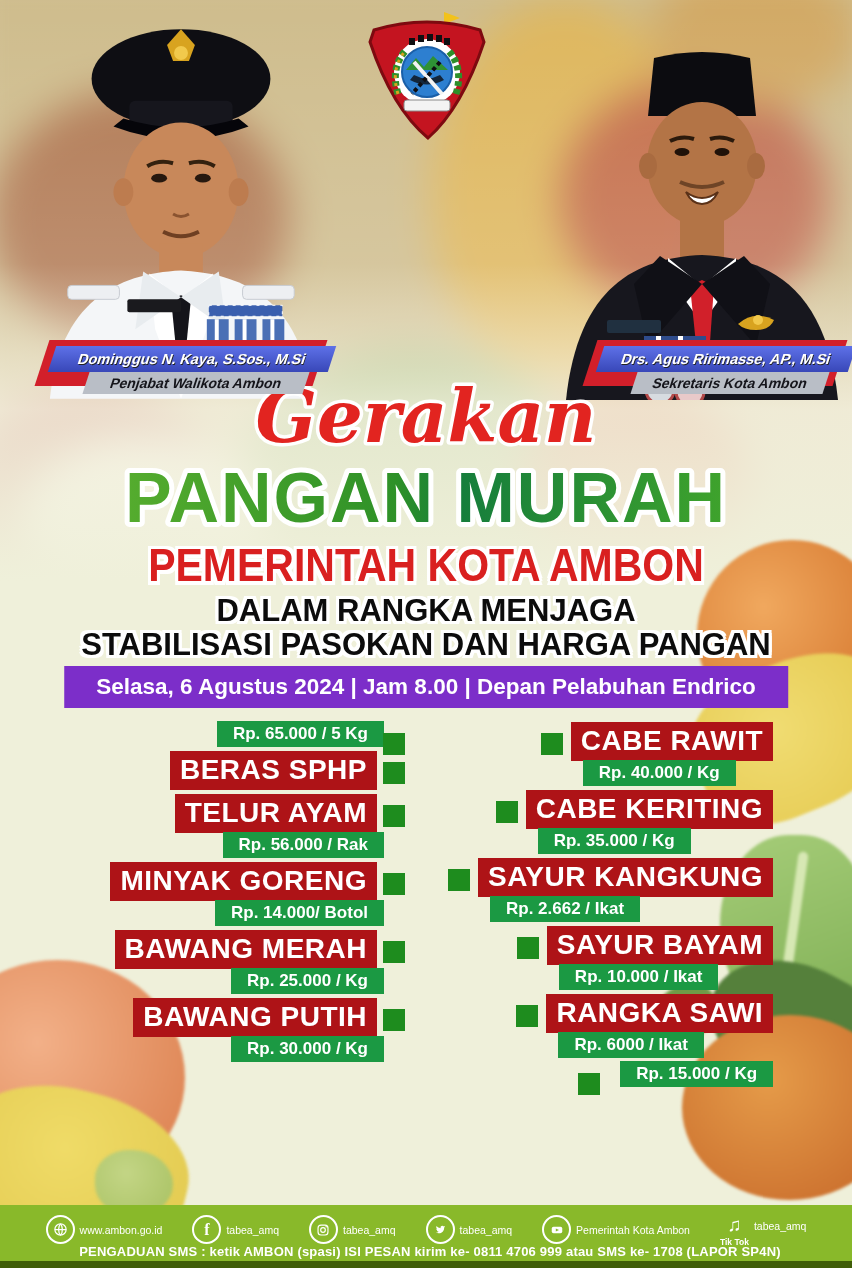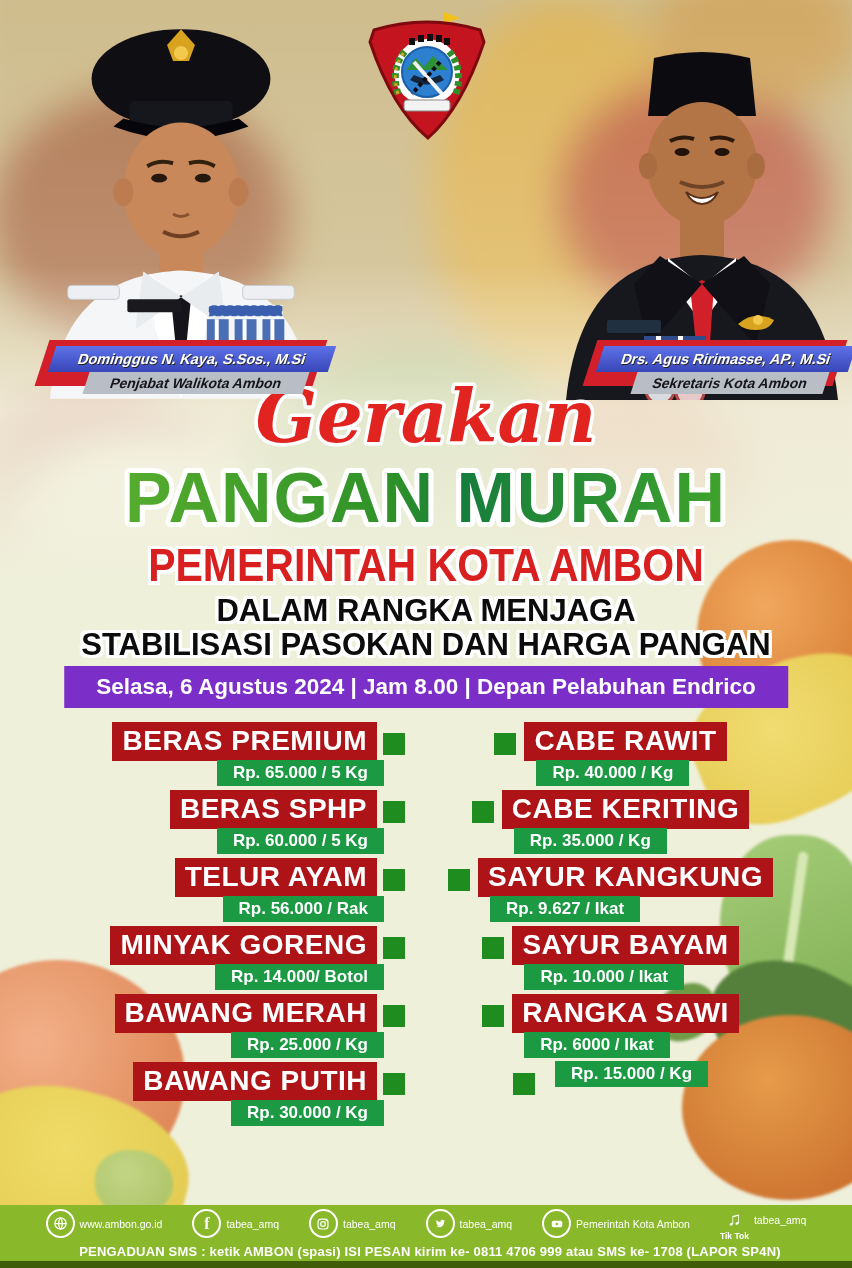--- a/index.html
+++ b/index.html
@@ -79,37 +79,37 @@
                 -3px 0 0 #fff,3px 0 0 #fff,0 -3px 0 #fff,0 3px 0 #fff;}
   .h-sub1{top:594px;} .h-sub2{top:628px;}
 
   .banner{position:absolute;top:666px;left:50%;transform:translateX(-50%);z-index:3;
     background:#7C2EC9;color:#fff;font-weight:700;font-size:22.5px;white-space:nowrap;
     padding:8px 32px;}
 
   
   .col{position:absolute;top:722px;display:flex;flex-direction:column;z-index:3;}
   .col-left{right:475px;align-items:flex-end;}
-  .col-right{left:478px;align-items:center;}
+  .col-right{left:478px;align-items:flex-end;}
   .p-row{position:relative;display:flex;flex-direction:column;margin-bottom:4px;}
   .col-left .p-row{align-items:flex-end;}
   .col-right .p-row{align-items:flex-start;}
   .item-box{background:#AE1317;color:#fff;font-weight:800;font-size:28px;line-height:1;
     padding:5px 10px 6px;letter-spacing:.5px;white-space:nowrap;}
   .price-box{background:#1B9943;color:#fff;font-weight:700;font-size:17px;line-height:1;
     padding:4px 16px 5px;margin-top:-1px;white-space:nowrap;}
   .col-left .price-box{margin-right:-7px;}
   .col-right .price-box{margin-left:12px;}
   .bullet{position:absolute;top:11px;width:22px;height:22px;background:#1E8C1E;}
   .col-left .bullet{right:-28px;}
   .col-right .bullet{left:-30px;}
 
   
   .footer{position:absolute;left:0;right:0;bottom:0;height:63px;background:#89B92A;z-index:5;}
-  .social{display:flex;justify-content:center;align-items:flex-start;gap:30px;padding-top:4px;}
+  .social{display:flex;justify-content:center;align-items:flex-start;gap:30px;padding-top:10px;}
   .soc{display:flex;align-items:center;gap:5px;color:#fff;}
   .circ{width:25px;height:25px;border:2px solid #fff;border-radius:50%;
     display:flex;align-items:center;justify-content:center;flex:none;}
   .soc-label{font-size:10.5px;color:#fff;white-space:nowrap;}
   .fb-f{font-family:"Liberation Serif",serif;font-weight:bold;font-size:16px;color:#fff;line-height:1;}
   .tk{display:flex;flex-direction:column;align-items:center;line-height:1;}
   .tk-note{font-size:19px;color:#fff;font-weight:bold;}
   .tk-cap{font-size:8.5px;color:#fff;font-weight:bold;margin-top:4px;white-space:nowrap;}
   .sms{position:absolute;left:8px;right:0;bottom:9px;text-align:center;color:#fff;
     font-size:13px;font-weight:600;letter-spacing:.2px;}
@@ -262,27 +262,25 @@
     <text x="426" y="76" text-anchor="middle" font-family="Liberation Sans, sans-serif" font-weight="bold" font-size="70" letter-spacing="2" fill="url(#ggrad)" stroke="#FFFFFF" stroke-width="10" stroke-linejoin="round" paint-order="stroke">PANGAN MURAH</text>
   </svg>
   <div class="headline h-org">PEMERINTAH KOTA AMBON</div>
   <div class="headline h-sub h-sub1">DALAM RANGKA MENJAGA</div>
   <div class="headline h-sub h-sub2">STABILISASI PASOKAN DAN HARGA PANGAN</div>
 
   <div class="banner">Selasa, 6 Agustus 2024 | Jam 8.00 | Depan Pelabuhan Endrico</div>
 
   <div class="col col-left">
     <div class="p-row">
-      <div class="item-box">BERAS PREMIUM</div>
       <div class="price-box">Rp. 65.000 / 5 Kg</div>
       <div class="bullet"></div>
     </div>
     <div class="p-row">
       <div class="item-box">BERAS SPHP</div>
-      <div class="price-box">Rp. 60.000 / 5 Kg</div>
       <div class="bullet"></div>
     </div>
     <div class="p-row">
       <div class="item-box">TELUR AYAM</div>
       <div class="price-box">Rp. 56.000 / Rak</div>
       <div class="bullet"></div>
     </div>
     <div class="p-row">
       <div class="item-box">MINYAK GORENG</div>
       <div class="price-box">Rp. 14.000/ Botol</div>
@@ -306,21 +304,21 @@
       <div class="price-box">Rp. 40.000 / Kg</div>
       <div class="bullet"></div>
     </div>
     <div class="p-row">
       <div class="item-box">CABE KERITING</div>
       <div class="price-box">Rp. 35.000 / Kg</div>
       <div class="bullet"></div>
     </div>
     <div class="p-row">
       <div class="item-box">SAYUR KANGKUNG</div>
-      <div class="price-box">Rp. 9.627 / Ikat</div>
+      <div class="price-box">Rp. 2.662 / Ikat</div>
       <div class="bullet"></div>
     </div>
     <div class="p-row">
       <div class="item-box">SAYUR BAYAM</div>
       <div class="price-box">Rp. 10.000 / Ikat</div>
       <div class="bullet"></div>
     </div>
     <div class="p-row">
       <div class="item-box">RANGKA SAWI</div>
       <div class="price-box">Rp. 6000 / Ikat</div>

